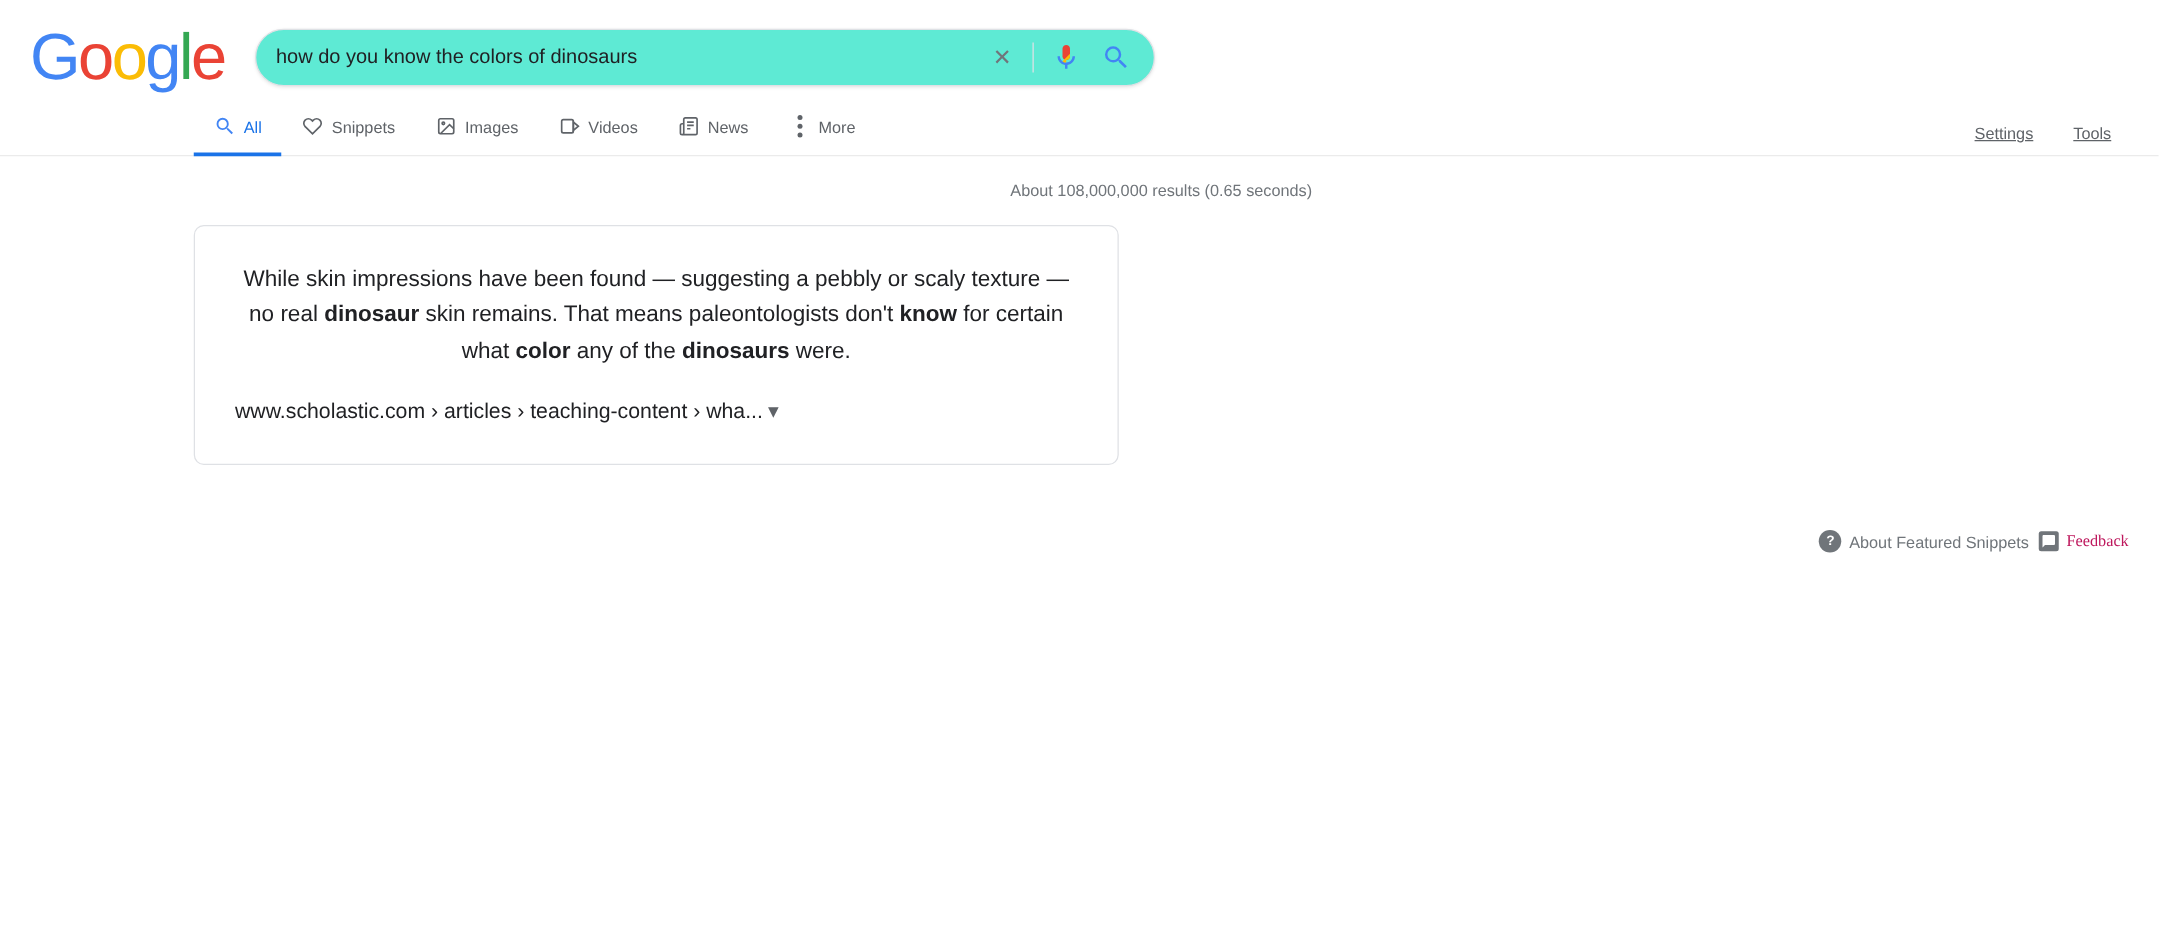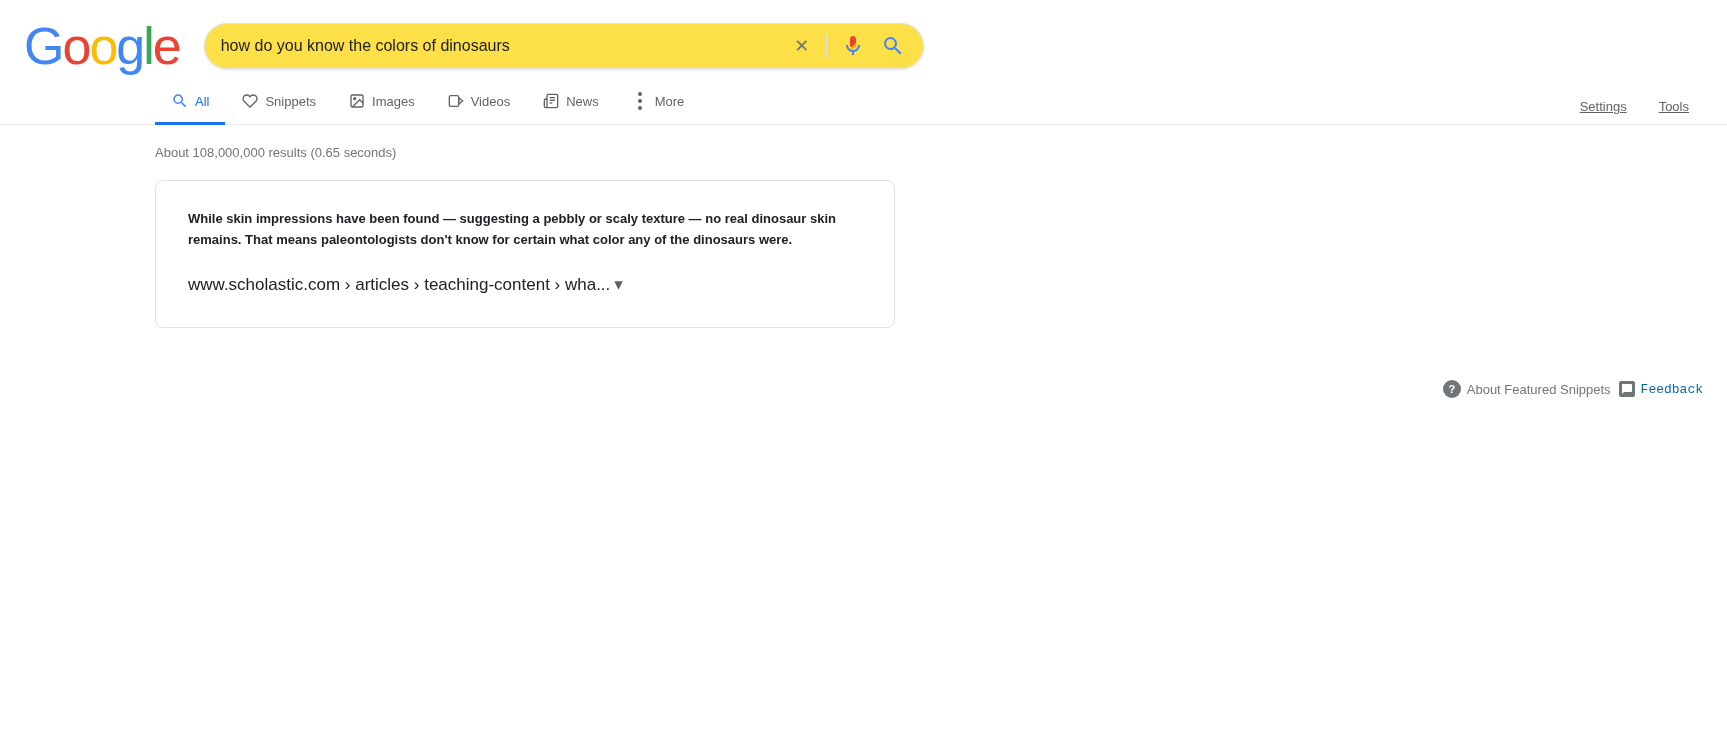--- a/index.html
+++ b/index.html
@@ -42,21 +42,21 @@
       position: relative;
     }
 
     .search-bar {
       display: flex;
       align-items: center;
       border: 1px solid #dfe1e5;
       border-radius: 24px;
       padding: 8px 16px;
       height: 46px;
-      background: #fde047;
+      background: #5eead4;
       box-shadow: 0 1px 3px rgba(0,0,0,0.1);
     }
 
     .search-input {
       flex: 1;
       border: none;
       outline: none;
       font-size: 16px;
       color: #202124;
       background: transparent;
@@ -159,43 +159,43 @@
       cursor: pointer;
       background: none;
       border: none;
       font-family: Arial, sans-serif;
       text-decoration: underline;
     }
 
     
     .results-area {
       padding: 20px 24px 20px 155px;
+      text-align: center;
     }
 
     .results-count {
       font-size: 13px;
       color: #70757a;
       margin-bottom: 20px;
     }
 
     
     .featured-snippet {
       border: 1px solid #dfe1e5;
       border-radius: 8px;
       padding: 28px 32px;
       max-width: 740px;
       background: #fff;
     }
 
     .snippet-text {
-      font-size: 13px;
+      font-size: 18px;
       line-height: 1.58;
       color: #202124;
       margin-bottom: 24px;
-      font-weight: bold;
     }
 
     .snippet-breadcrumb {
       font-size: 17px;
       color: #202124;
       margin-bottom: 4px;
       display: flex;
       align-items: center;
       gap: 4px;
     }
@@ -228,26 +228,26 @@
       gap: 6px;
       color: #70757a;
       font-size: 13px;
       cursor: pointer;
     }
 
     .feedback-btn {
       display: flex;
       align-items: center;
       gap: 6px;
-      color: #0369a1;
+      color: #be185d;
       font-size: 13px;
       cursor: pointer;
       background: none;
       border: none;
-      font-family: Liberation Mono, monospace;
+      font-family: Liberation Serif, serif;
     }
 
     .help-circle {
       width: 18px;
       height: 18px;
       border-radius: 50%;
       background: #70757a;
       color: white;
       display: flex;
       align-items: center;

